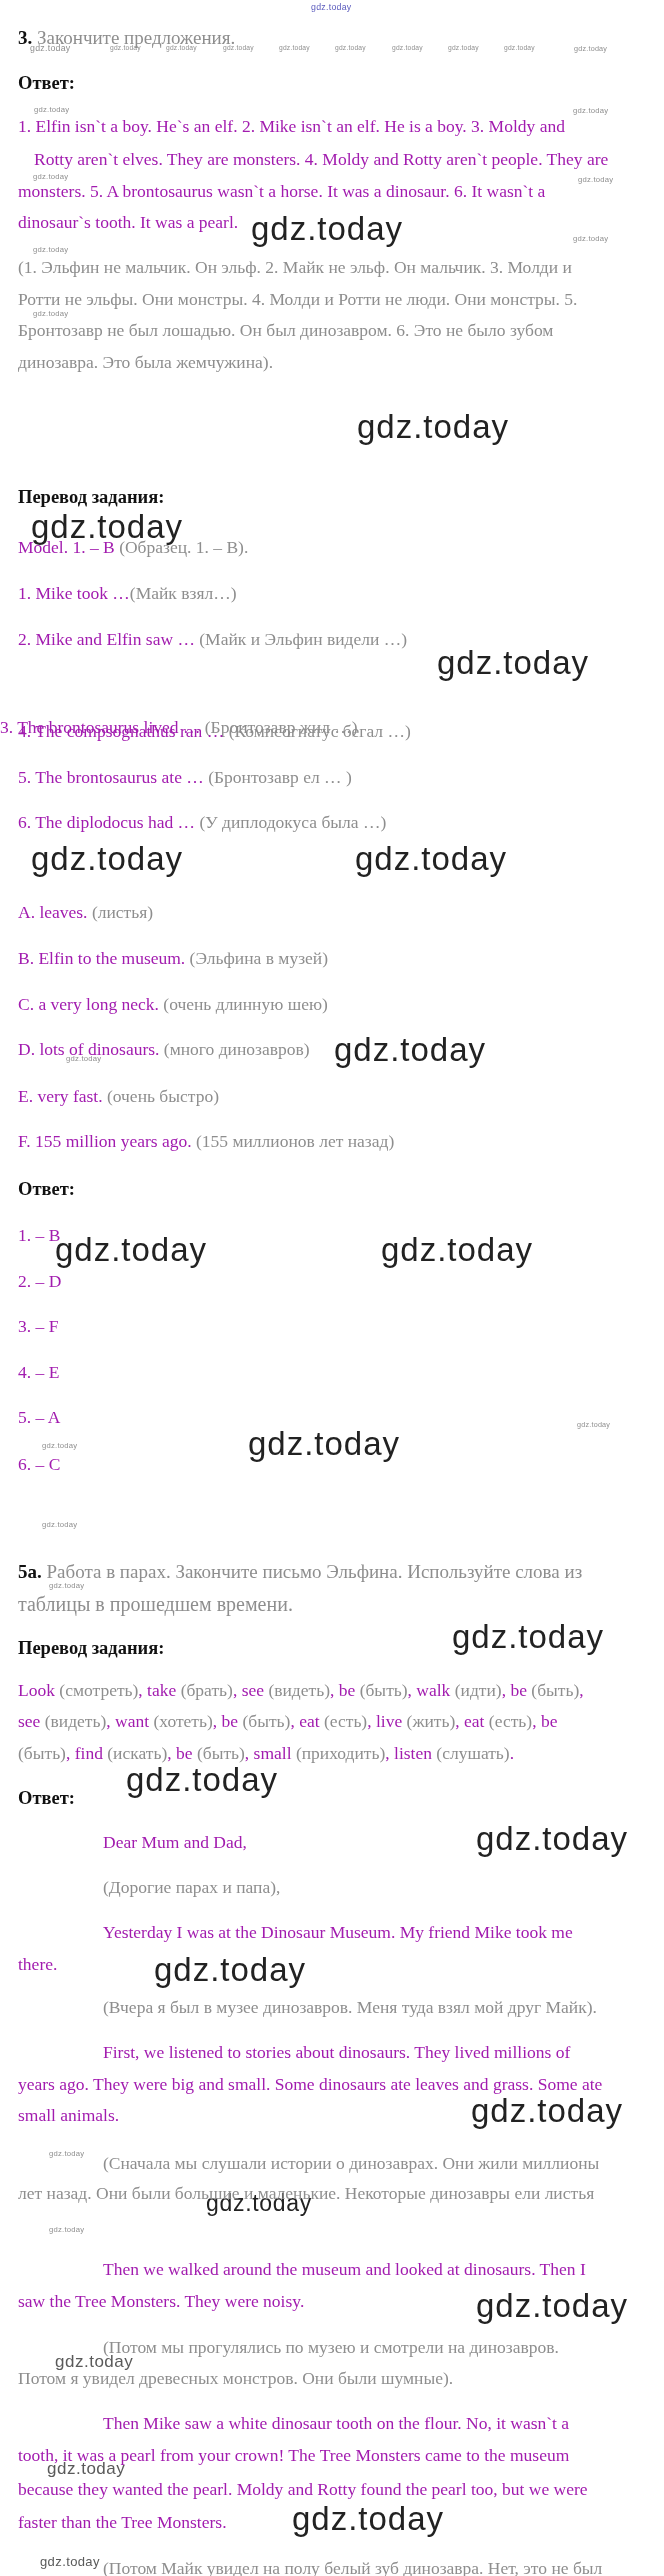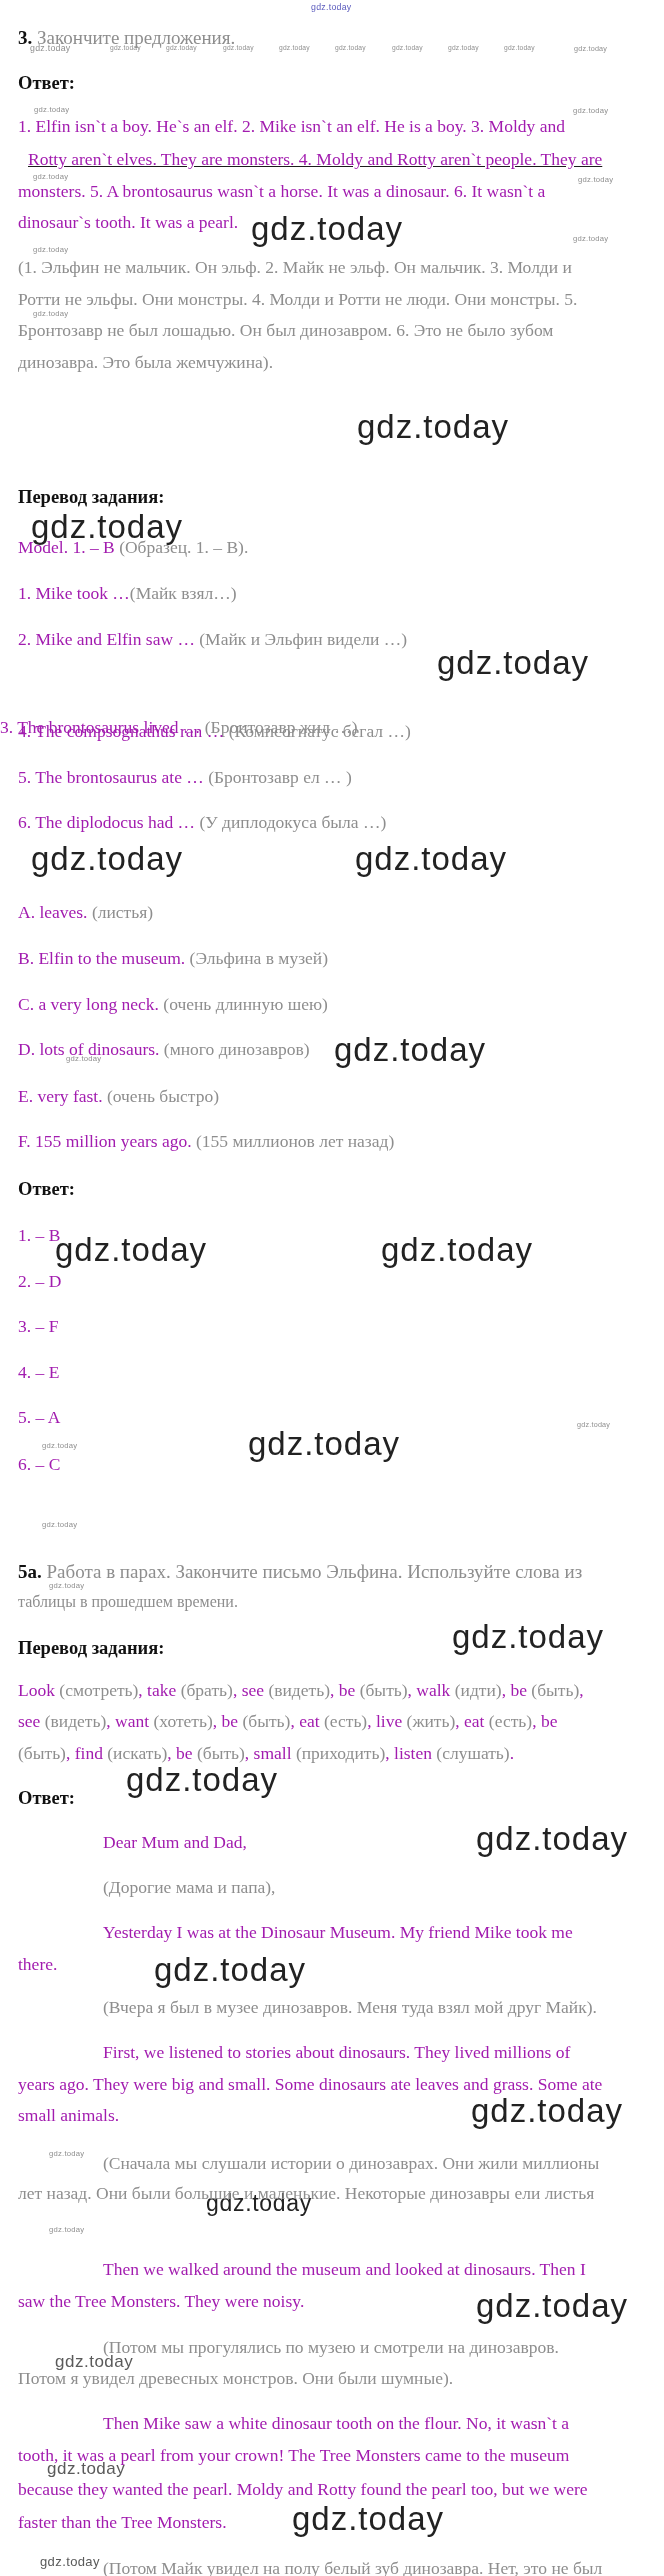--- a/index.html
+++ b/index.html
@@ -79,21 +79,21 @@
     <span class="wm wm-d" style="left: 206px; top: 2190px; font-size: 23px;">gdz.today</span>
     <span class="wm wm-g" style="left: 49px; top: 2225px; font-size: 7.7px;">gdz.today</span>
     <span class="wm wm-d" style="left: 476px; top: 2287px; font-size: 33px;">gdz.today</span>
     <span class="wm wm-g2" style="left: 55px; top: 2352px; font-size: 17px;">gdz.today</span>
     <span class="wm wm-g2" style="left: 47px; top: 2459px; font-size: 17px;">gdz.today</span>
     <span class="wm wm-d" style="left: 292px; top: 2500px; font-size: 33px;">gdz.today</span>
     <span class="wm wm-g2" style="left: 40px; top: 2554px; font-size: 13px;">gdz.today</span>
     <div class="line" style="left: 18px; top: 27px; font-size: 19px;"><span class="seg-b">3.</span><span class="seg-g"> Закончите предложения.</span></div>
     <div class="line" style="left: 18px; top: 72px; font-size: 18.5px;"><span class="seg-b">Ответ:</span></div>
     <div class="line" style="left: 18px; top: 116px;"><span class="seg-k">1. Elfin isn`t a boy. He`s an elf. 2. Mike isn`t an elf. He is a boy. 3. Moldy and</span></div>
-    <div class="line" style="left: 28px; top: 149px; text-decoration: underline;"><span class="seg-k">Rotty aren`t elves. They are monsters. 4. Moldy and Rotty aren`t people. They are</span></div>
+    <div class="line" style="left: 34px; top: 149px;"><span class="seg-k">Rotty aren`t elves. They are monsters. 4. Moldy and Rotty aren`t people. They are</span></div>
     <div class="line" style="left: 18px; top: 181px;"><span class="seg-k">monsters. 5. A brontosaurus wasn`t a horse. It was a dinosaur. 6. It wasn`t a</span></div>
     <div class="line" style="left: 18px; top: 212px;"><span class="seg-k">dinosaur`s tooth. It was a pearl.</span></div>
     <div class="line" style="left: 18px; top: 257px; text-align: center;"><span class="seg-g">(1. Эльфин не мальчик. Он эльф. 2. Майк не эльф. Он мальчик. 3. Молди и</span></div>
     <div class="line" style="left: 18px; top: 289px;"><span class="seg-g">Ротти не эльфы. Они монстры. 4. Молди и Ротти не люди. Они монстры. 5.</span></div>
     <div class="line" style="left: 18px; top: 320px;"><span class="seg-g">Бронтозавр не был лошадью. Он был динозавром. 6. Это не было зубом</span></div>
     <div class="line" style="left: 18px; top: 352px;"><span class="seg-g">динозавра. Это была жемчужина).</span></div>
     <div class="line" style="left: 18px; top: 486px; font-size: 18.5px;"><span class="seg-b">Перевод задания:</span></div>
     <div class="line" style="left: 18px; top: 537px;"><span class="seg-k">Model. 1. – B </span><span class="seg-g">(Образец. 1. – В).</span></div>
     <div class="line" style="left: 18px; top: 583px;"><span class="seg-k">1. Mike took …</span><span class="seg-g">(Майк взял…)</span></div>
     <div class="line" style="left: 18px; top: 629px;"><span class="seg-k">2. Mike and Elfin saw … </span><span class="seg-g">(Майк и Эльфин видели …)</span></div>
@@ -108,28 +108,28 @@
     <div class="line" style="left: 18px; top: 1086px;"><span class="seg-k">E. very fast. </span><span class="seg-g">(очень быстро)</span></div>
     <div class="line" style="left: 18px; top: 1131px;"><span class="seg-k">F. 155 million years ago. </span><span class="seg-g">(155 миллионов лет назад)</span></div>
     <div class="line" style="left: 18px; top: 1178px; font-size: 18.5px;"><span class="seg-b">Ответ:</span></div>
     <div class="line" style="left: 18px; top: 1225px;"><span class="seg-k">1. – B</span></div>
     <div class="line" style="left: 18px; top: 1271px;"><span class="seg-k">2. – D</span></div>
     <div class="line" style="left: 18px; top: 1316px;"><span class="seg-k">3. – F</span></div>
     <div class="line" style="left: 18px; top: 1362px;"><span class="seg-k">4. – E</span></div>
     <div class="line" style="left: 18px; top: 1407px;"><span class="seg-k">5. – A</span></div>
     <div class="line" style="left: 18px; top: 1454px;"><span class="seg-k">6. – C</span></div>
     <div class="line" style="left: 18px; top: 1561px; font-size: 19px;"><span class="seg-b">5a.</span><span class="seg-g"> Работа в парах. Закончите письмо Эльфина. Используйте слова из</span></div>
-    <div class="line" style="left: 18px; top: 1592px; font-size: 16px;"><span class="seg-g">таблицы в прошедшем времени.</span></div>
+    <div class="line" style="left: 18px; top: 1592px; font-size: 20px;"><span class="seg-g">таблицы в прошедшем времени.</span></div>
     <div class="line" style="left: 18px; top: 1637px; font-size: 18.5px;"><span class="seg-b">Перевод задания:</span></div>
     <div class="line" style="left: 18px; top: 1680px;"><span class="seg-k">Look </span><span class="seg-g">(смотреть)</span><span class="seg-k">, take </span><span class="seg-g">(брать)</span><span class="seg-k">, see </span><span class="seg-g">(видеть)</span><span class="seg-k">, be </span><span class="seg-g">(быть)</span><span class="seg-k">, walk </span><span class="seg-g">(идти)</span><span class="seg-k">, be </span><span class="seg-g">(быть)</span><span class="seg-k">,</span></div>
     <div class="line" style="left: 18px; top: 1711px;"><span class="seg-k">see </span><span class="seg-g">(видеть)</span><span class="seg-k">, want </span><span class="seg-g">(хотеть)</span><span class="seg-k">, be </span><span class="seg-g">(быть)</span><span class="seg-k">, eat </span><span class="seg-g">(есть)</span><span class="seg-k">, live </span><span class="seg-g">(жить)</span><span class="seg-k">, eat </span><span class="seg-g">(есть)</span><span class="seg-k">, be</span></div>
     <div class="line" style="left: 18px; top: 1743px;"><span class="seg-g">(быть)</span><span class="seg-k">, find </span><span class="seg-g">(искать)</span><span class="seg-k">, be </span><span class="seg-g">(быть)</span><span class="seg-k">, small </span><span class="seg-g">(приходить)</span><span class="seg-k">, listen </span><span class="seg-g">(слушать)</span><span class="seg-k">.</span></div>
     <div class="line" style="left: 18px; top: 1787px; font-size: 18.5px;"><span class="seg-b">Ответ:</span></div>
     <div class="line" style="left: 103px; top: 1832px;"><span class="seg-k">Dear Mum and Dad,</span></div>
-    <div class="line" style="left: 103px; top: 1877px;"><span class="seg-g">(Дорогие мама и папа),</span></div>
+    <div class="line" style="left: 103px; top: 1877px;"><span class="seg-g">(Дорогие парах и папа),</span></div>
     <div class="line" style="left: 103px; top: 1922px;"><span class="seg-k">Yesterday I was at the Dinosaur Museum. My friend Mike took me</span></div>
     <div class="line" style="left: 18px; top: 1954px;"><span class="seg-k">there.</span></div>
     <div class="line" style="left: 103px; top: 1997px;"><span class="seg-g">(Вчера я был в музее динозавров. Меня туда взял мой друг Майк).</span></div>
     <div class="line" style="left: 103px; top: 2042px;"><span class="seg-k">First, we listened to stories about dinosaurs. They lived millions of</span></div>
     <div class="line" style="left: 18px; top: 2074px;"><span class="seg-k">years ago. They were big and small. Some dinosaurs ate leaves and grass. Some ate</span></div>
     <div class="line" style="left: 18px; top: 2105px;"><span class="seg-k">small animals.</span></div>
     <div class="line" style="left: 103px; top: 2153px;"><span class="seg-g">(Сначала мы слушали истории о динозаврах. Они жили миллионы</span></div>
     <div class="line" style="left: 18px; top: 2183px;"><span class="seg-g">лет назад. Они были большие и маленькие. Некоторые динозавры ели листья</span></div>
     <div class="line" style="left: 103px; top: 2259px;"><span class="seg-k">Then we walked around the museum and looked at dinosaurs. Then I</span></div>
     <div class="line" style="left: 18px; top: 2291px;"><span class="seg-k">saw the Tree Monsters. They were noisy.</span></div>

